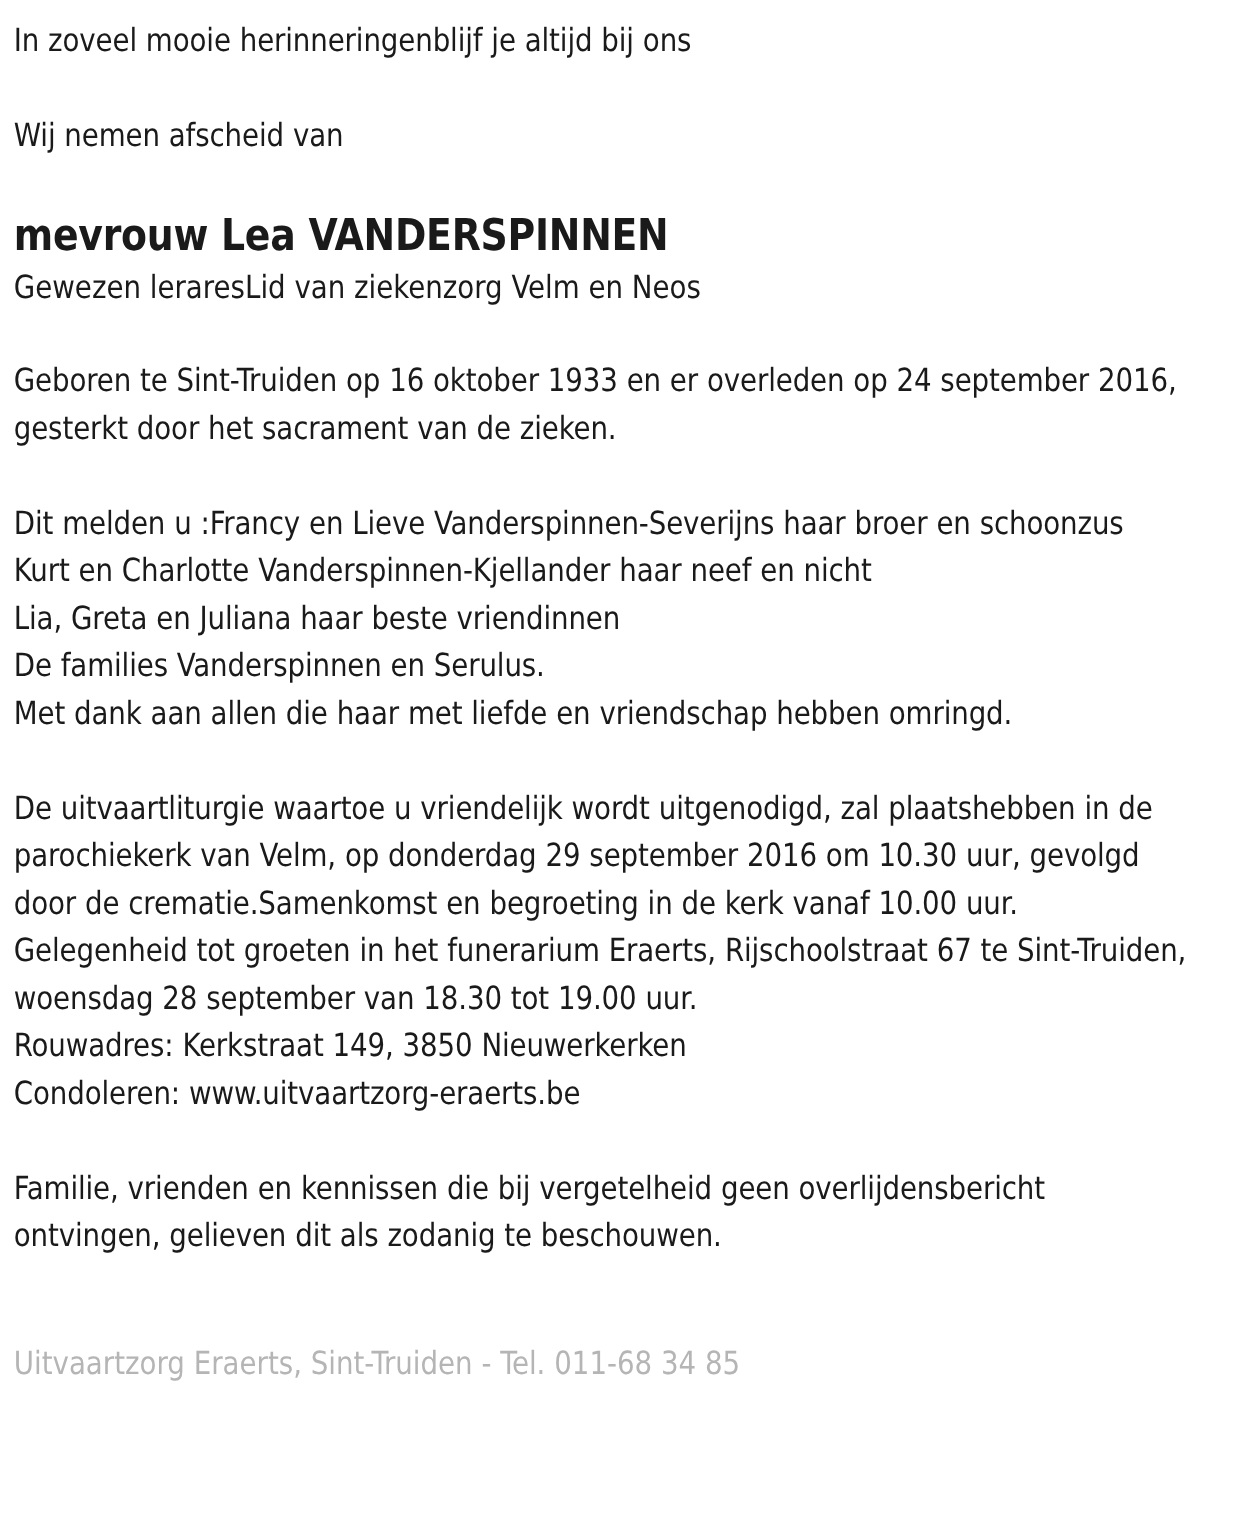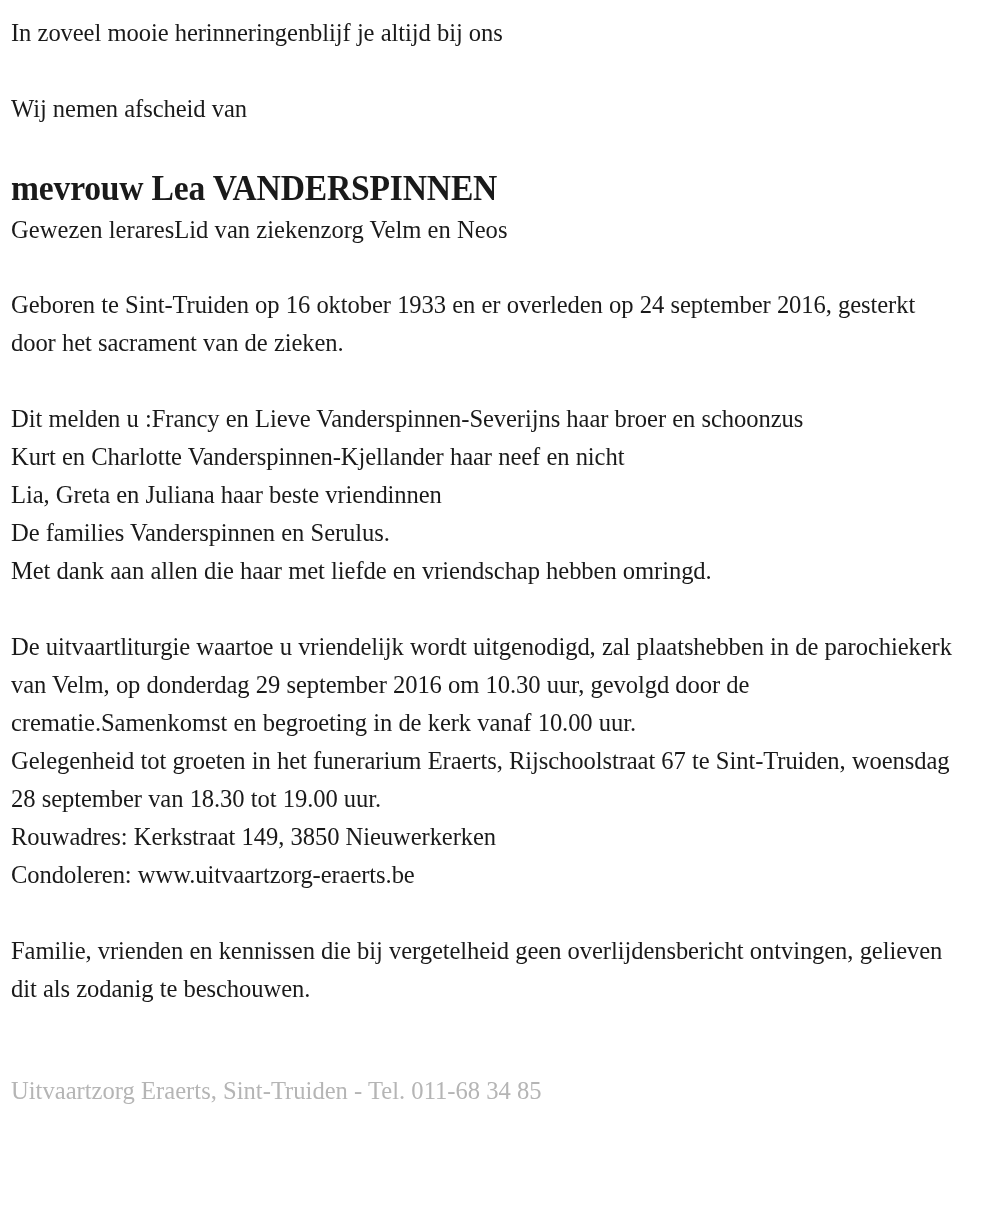--- a/index.html
+++ b/index.html
@@ -14,21 +14,20 @@
     overflow: hidden;
     font-family: "DejaVu Sans Condensed", "Liberation Sans Narrow", "Liberation Sans", sans-serif;
     color: #1a1a1a;
     -webkit-font-smoothing: antialiased;
   }
   .notice {
     box-sizing: border-box;
     width: 1000px;
     height: 1230px;
     padding: 14px 12px 0 11px;
-    font-family: Liberation Serif, serif;
   }
   
   .line {
     font-size: 25.5px;
     line-height: 38px;
     letter-spacing: -0.1px;
     white-space: pre-wrap;
     word-spacing: 0.2px;
     transform: scaleX(0.965);
     transform-origin: left center;

